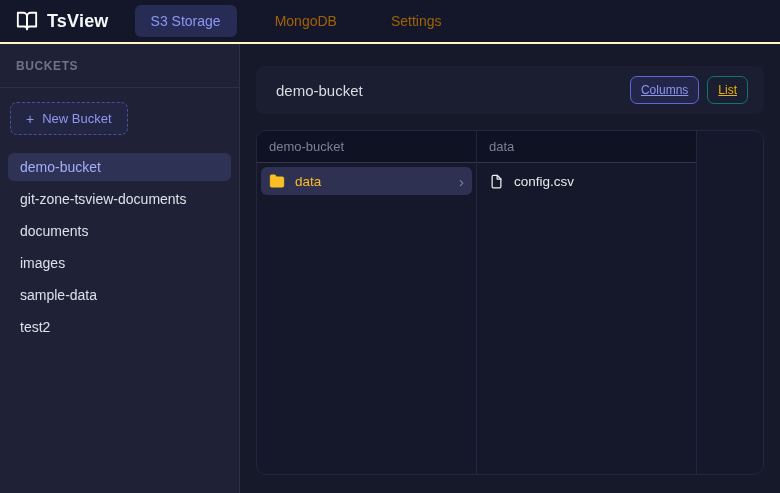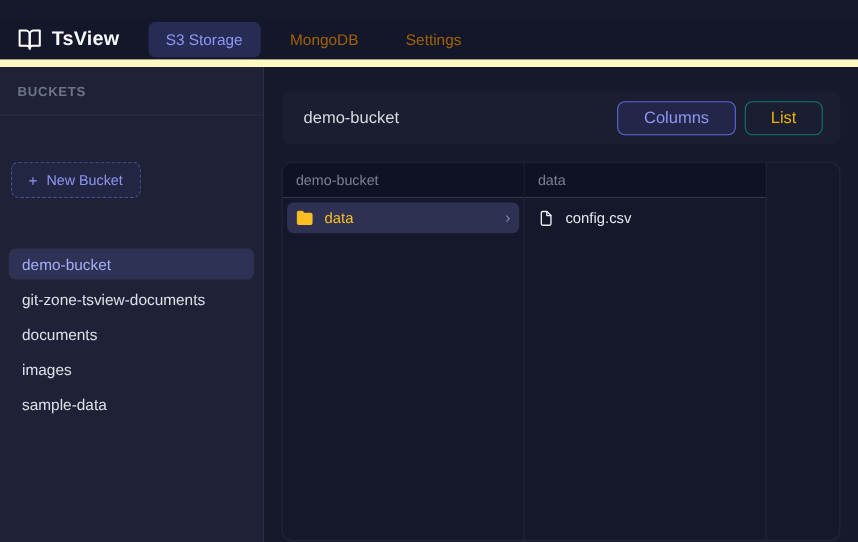--- a/index.html
+++ b/index.html
@@ -8,40 +8,39 @@
     font-family: "Liberation Sans", sans-serif;
     background: #161929;
     color: #e2e4ea;
     font-size: 14px;
   }
 
   
   .navbar {
     height: 44px;
     background: #14172a;
-    border-bottom: 7px solid #fef9c3;
+    border-bottom: 2px solid #fef9c3;
     display: flex;
     align-items: center;
     padding: 0 16px;
-    margin-top: 17px;
   }
   .brand {
     display: flex;
     align-items: center;
     gap: 9px;
     margin-right: 26px;
     cursor: pointer;
   }
   .brand-title {
     font-size: 18px;
     font-weight: bold;
     color: #f7f8fa;
     letter-spacing: 0.2px;
   }
-  .nav-tabs { display: flex; align-items: center; gap: 11px; }
+  .nav-tabs { display: flex; align-items: center; gap: 22px; }
   .tab {
     padding: 8px 16px;
     border-radius: 6px;
     color: #a16207;
     font-size: 14px;
     cursor: pointer;
     white-space: nowrap;
   }
   .tab.active {
     background: #272c55;
@@ -52,21 +51,20 @@
   .app-body { display: flex; height: 449px; }
 
   
   .sidebar {
     width: 240px;
     min-width: 240px;
     background: #1f2236;
     border-right: 1px solid #2e3145;
     display: flex;
     flex-direction: column;
-    gap: 28px;
   }
   .sidebar-heading {
     padding: 15px 16px 14px;
     font-size: 12px;
     font-weight: bold;
     letter-spacing: 0.6px;
     color: #6e7388;
     border-bottom: 1px solid #2c2f45;
   }
   .new-bucket-btn {
@@ -112,26 +110,27 @@
     height: 48px;
     background: #1b1e31;
     border-radius: 8px;
     display: flex;
     align-items: center;
     padding: 0 16px 0 20px;
     margin-bottom: 16px;
   }
   .panel-title { flex: 1; font-size: 15px; color: #d8dbe2; }
   .view-btn {
-    padding: 6px 23px;
+    padding: 6px 10px;
     border-radius: 7px;
-    font-size: 15px;
+    font-size: 12px;
     cursor: pointer;
     background: transparent;
     font-family: "Liberation Sans", sans-serif;
+    text-decoration: underline;
   }
   .view-btn.columns {
     border: 1px solid #5f66d8;
     background: rgba(99, 102, 241, 0.12);
     color: #8d97f2;
     margin-right: 8px;
   }
   .view-btn.list {
     border: 1px solid #0f766e;
     color: #eab308;
@@ -217,20 +216,21 @@
     <div class="new-bucket-btn">
       <span class="plus-glyph">+</span>
       <span>New Bucket</span>
     </div>
     <div class="bucket-list">
       <div class="bucket-item selected">demo-bucket</div>
       <div class="bucket-item">git-zone-tsview-documents</div>
       <div class="bucket-item">documents</div>
       <div class="bucket-item">images</div>
       <div class="bucket-item">sample-data</div>
+      <div class="bucket-item">test2</div>
     </div>
   </div>
 
   <div class="main">
 
     <div class="panel-header">
       <div class="panel-title">demo-bucket</div>
       <button class="view-btn columns">Columns</button>
       <button class="view-btn list">List</button>
     </div>

